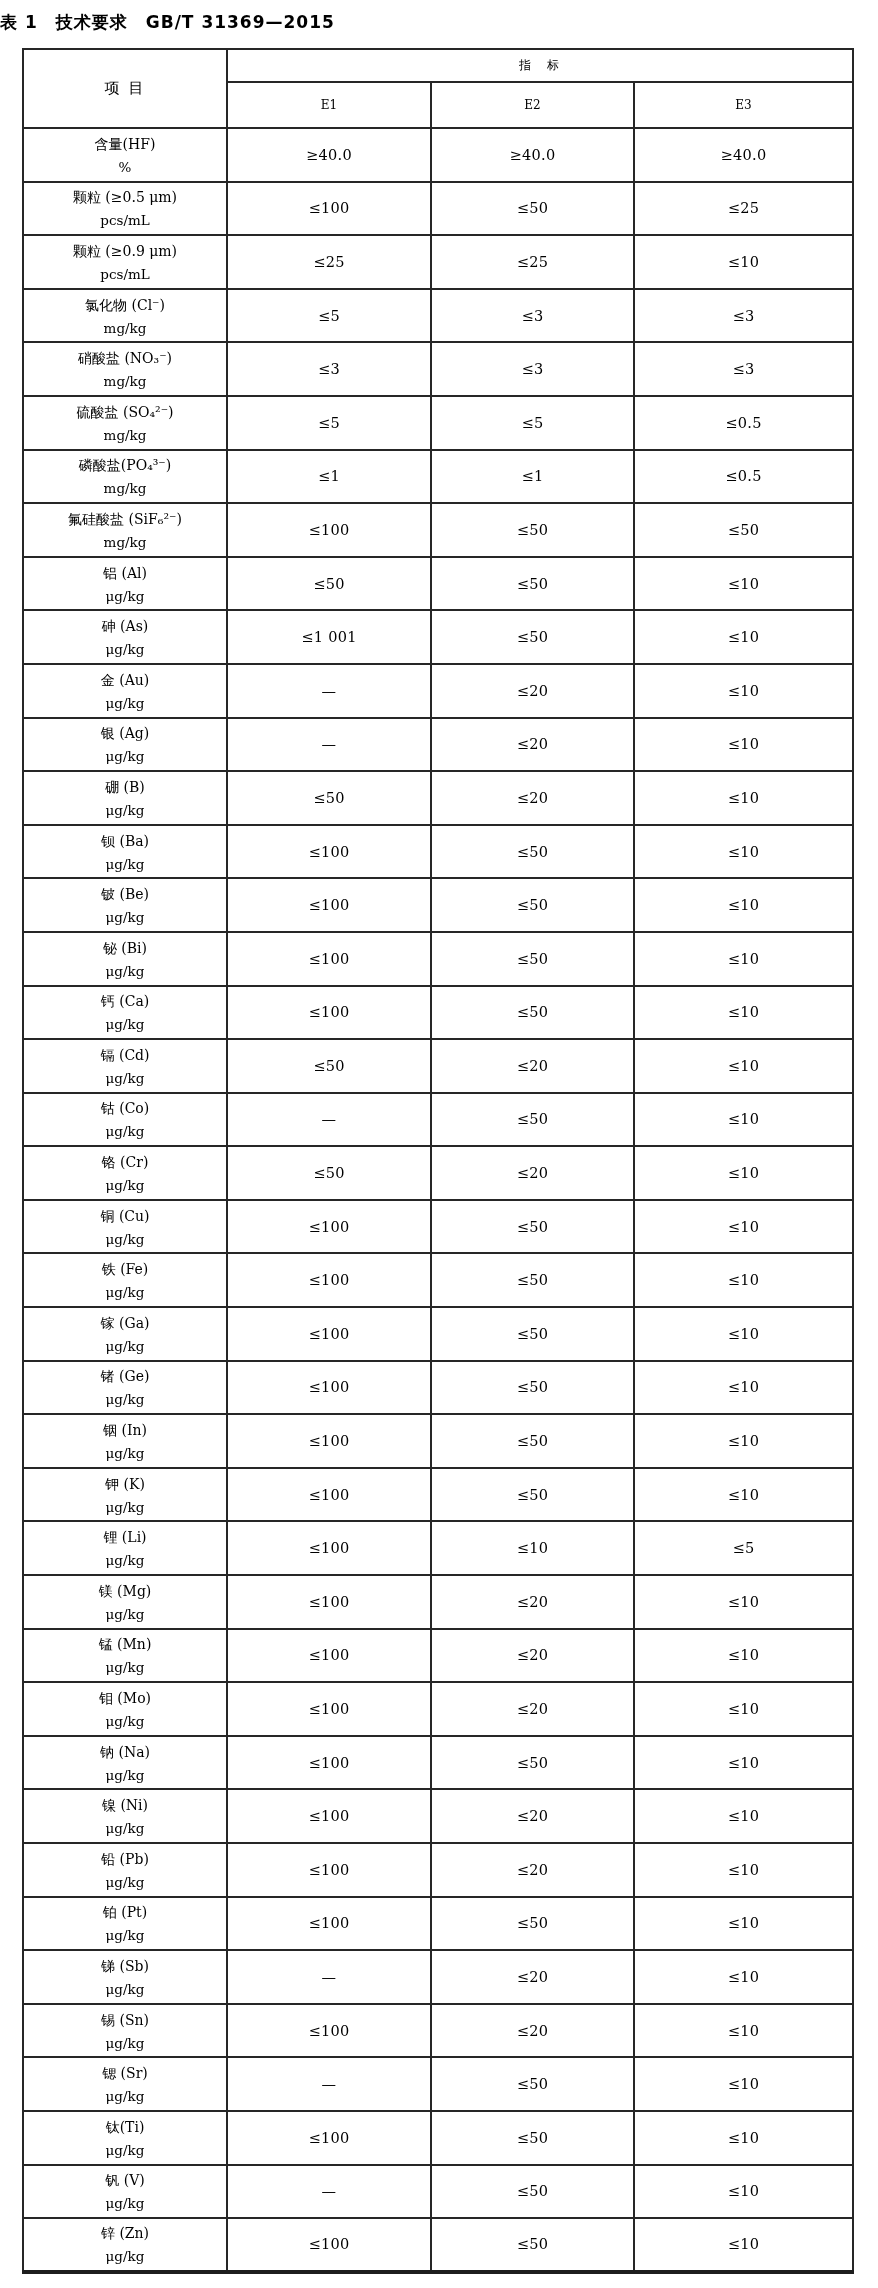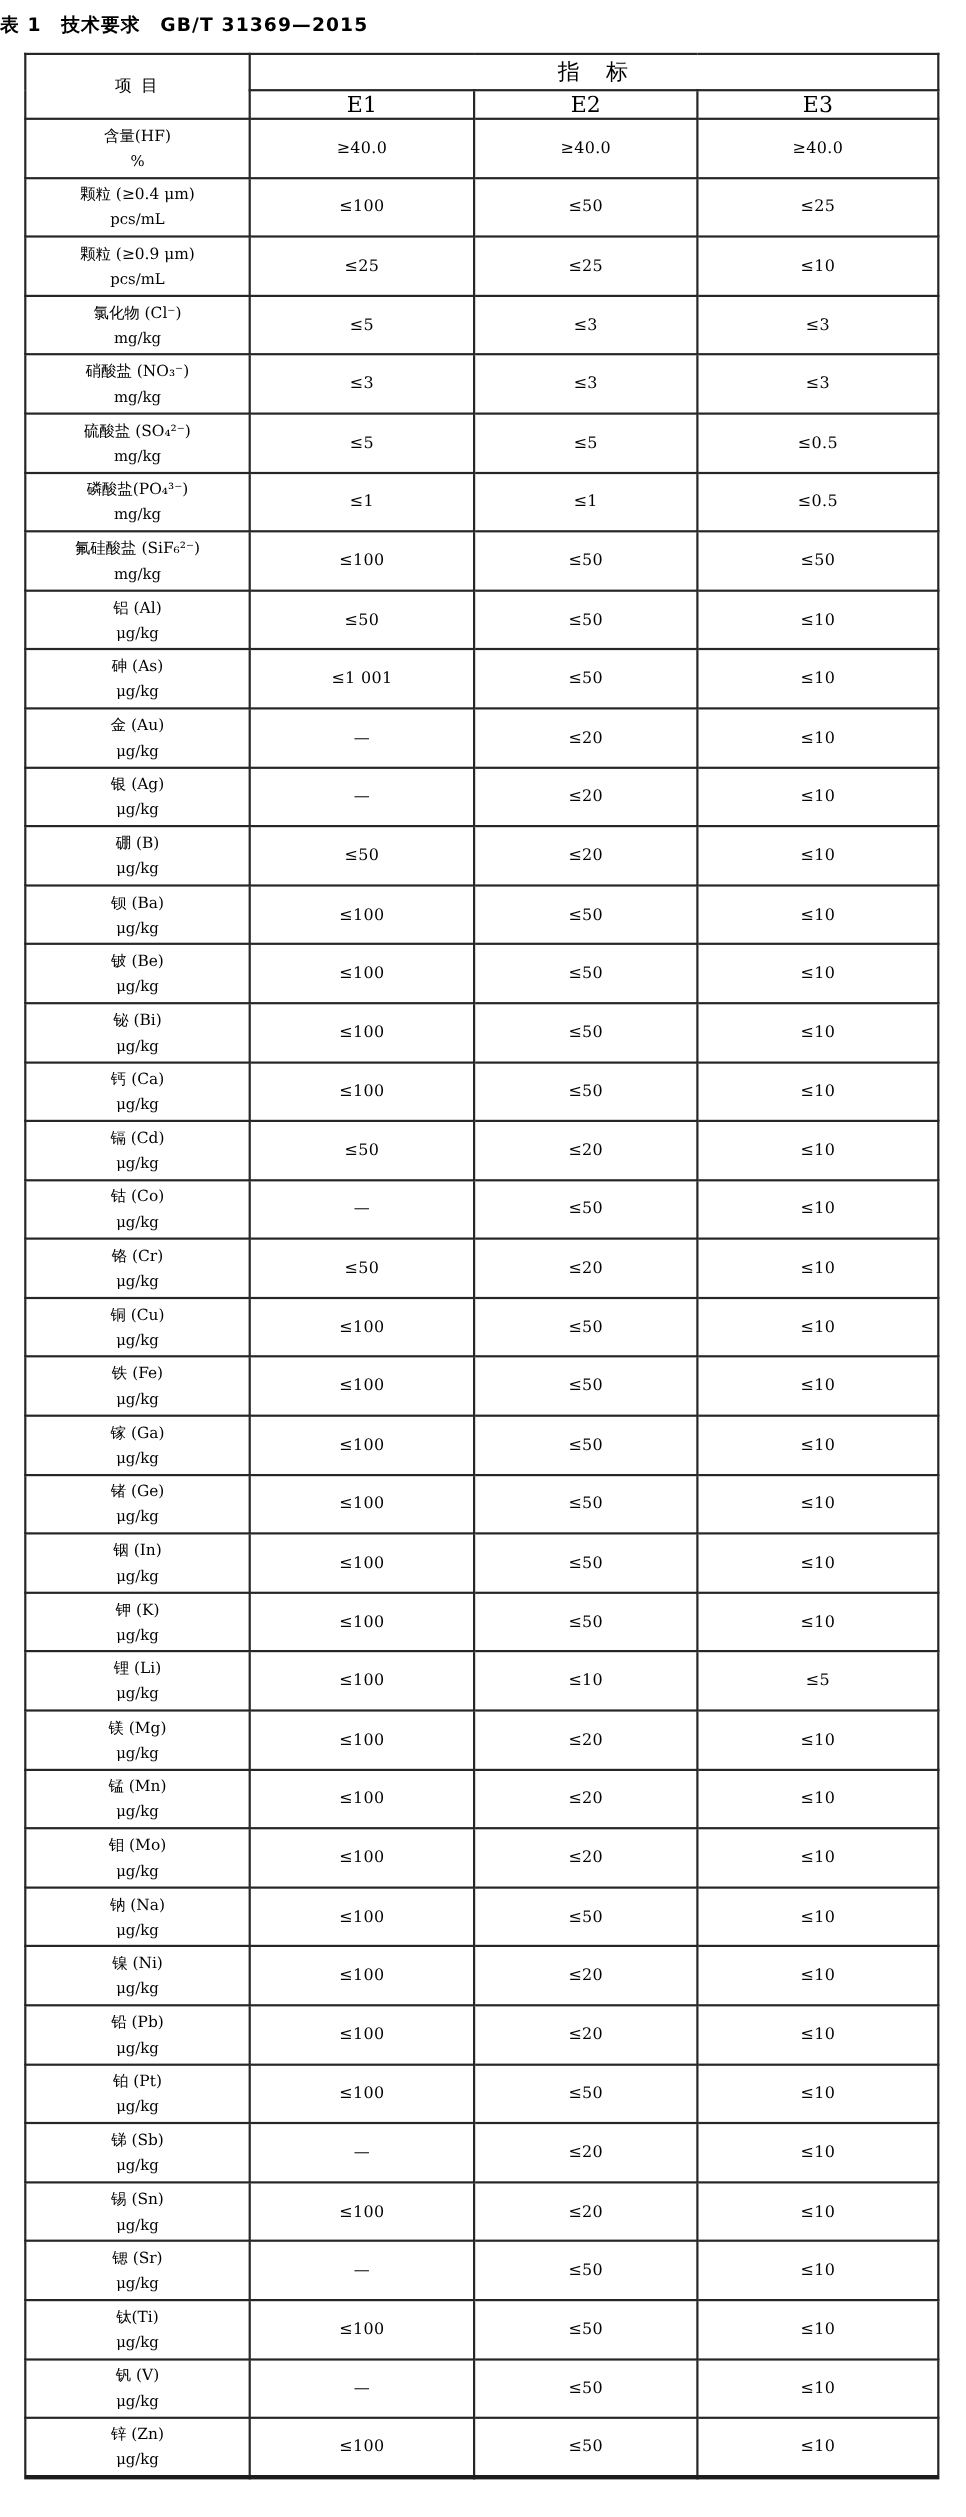--- a/index.html
+++ b/index.html
@@ -27,23 +27,23 @@
     width: 830px;
     color: #000;
   }
   table.spec th, table.spec td {
     border: 2px solid #262626;
     padding: 0;
     text-align: center;
     vertical-align: middle;
   }
   table.spec { border: 2px solid #1d1d1d; border-bottom-width: 4px; }
-  thead th { font-weight: normal; font-size: 20px; }
+  thead th { font-weight: normal; font-size: 12px; }
   tr.ind-row th { height: 33px; letter-spacing: 2px; }
-  tr.grade-row th { height: 25px; }
+  tr.grade-row th { height: 46px; }
   th.c-item { font-size: 15px; }
   tbody tr { height: 53.6px; }
   td.val { font-size: 14.5px; letter-spacing: 0.3px; }
   td.item-cell { padding: 3px 0 4px 0; border-radius: 18px; }
   .item-name { font-size: 14px; line-height: 24px; }
   .item-unit { font-size: 13.5px; line-height: 22px; }
 </style>
 </head>
 <body>
 
@@ -74,21 +74,21 @@
       <div class="item-name">含量(HF)</div>
       <div class="item-unit">%</div>
     </td>
     <td class="val">≥40.0</td>
     <td class="val">≥40.0</td>
     <td class="val">≥40.0</td>
   </tr>
 
   <tr>
     <td class="item-cell">
-      <div class="item-name">颗粒 (≥0.4 μm)</div>
+      <div class="item-name">颗粒 (≥0.5 μm)</div>
       <div class="item-unit">pcs/mL</div>
     </td>
     <td class="val">≤100</td>
     <td class="val">≤50</td>
     <td class="val">≤25</td>
   </tr>
 
   <tr>
     <td class="item-cell">
       <div class="item-name">颗粒 (≥0.9 μm)</div>

